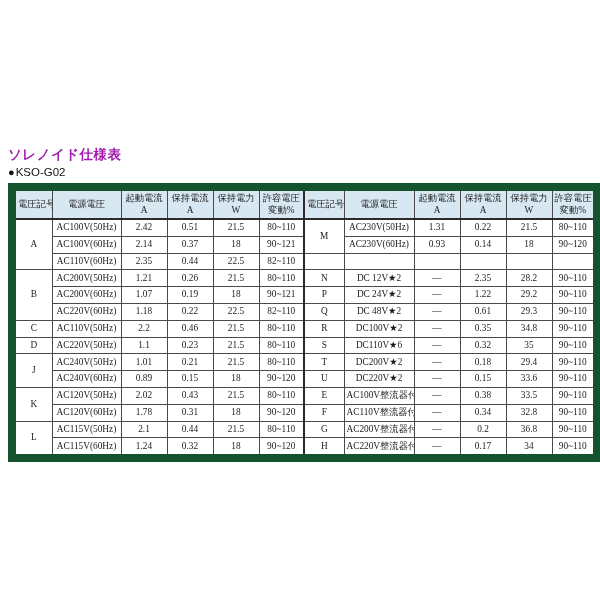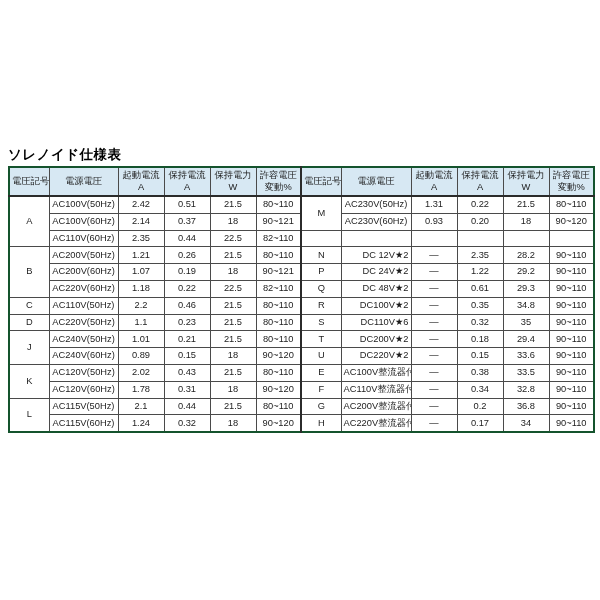--- a/index.html
+++ b/index.html
@@ -2,59 +2,61 @@
 <html><head>
 <meta charset="utf-8">
 <style>
   html,body{margin:0;padding:0;}
   body{
     width:600px;height:600px;background:#ffffff;position:relative;
     font-family:"Liberation Sans", sans-serif;color:#1c1c1c;
   }
   .sheet{position:absolute;left:8px;top:146px;width:585px;}
   .doc-title{
-    font-size:13.5px;font-weight:bold;color:#000000;margin:0 0 2px 0;
+    font-size:13.5px;font-weight:bold;color:#a21caf;margin:0 0 2px 0;
     letter-spacing:0.5px;
     font-family:Liberation Serif, serif;
   }
   .model-line{font-size:11.5px;color:#111;margin:0 0 5px 0;}
   .model-line .bullet{font-size:11px;margin-right:1px;}
   table.spec{
     border-collapse:collapse;table-layout:fixed;width:585px;
-    border:2px solid #14532d;
+    border:8px solid #14532d;
+    font-family:Liberation Serif, serif;
   }
   table.spec th, table.spec td{
     border:1px solid #4a4a4a;
     padding:0 2px;
     font-size:9.3px;
     text-align:center;
     overflow:hidden;white-space:nowrap;
     color:#1c1c1c;
   }
   table.spec thead th{
     background:#d7e8f3;
     height:27px;
     font-weight:normal;
     line-height:1.2;
     border-bottom:2px solid #2b2b2b;
   }
   table.spec tbody td{height:15.8px;background:#ffffff;line-height:1;}
   td.voltage{text-align:left;}
-  td.voltage.c{text-align:right;}
+  td.voltage.c{text-align:center;}
   
   td.rl{border-top-color:#a9a9a9;margin-left:12px;}
   
   .div-l{border-left:2px solid #2b2b2b !important;}
   th.hsym, td.sym{font-size:9.3px;}
 </style>
 </head>
 <body>
 
 <div class="sheet">
   <p class="doc-title">ソレノイド仕様表</p>
+  <p class="model-line"><span class="bullet">●</span><span>KSO-G02</span></p>
 
   <table class="spec">
     <colgroup>
       <col style="width:40px">
         <col style="width:69px">
         <col style="width:46px">
       <col style="width:46px">
         <col style="width:46px">
         <col style="width:45px">
       <col style="width:40px">
@@ -128,21 +130,21 @@
           <td>80~110</td>
         </tr>
         <tr>
           <td class="voltage rl">AC100V(60Hz)</td>
           <td class="rl">2.14</td>
           <td class="rl">0.37</td>
           <td class="rl">18</td>
           <td class="rl">90~121</td>
           <td class="voltage rl">AC230V(60Hz)</td>
           <td class="rl">0.93</td>
-          <td class="rl">0.20</td>
+          <td class="rl">0.14</td>
           <td class="rl">18</td>
           <td class="rl">90~120</td>
         </tr>
         <tr>
           <td class="voltage rl">AC110V(60Hz)</td>
           <td class="rl">2.35</td>
           <td class="rl">0.44</td>
           <td class="rl">22.5</td>
           <td class="rl">82~110</td>
           <td class="sym div-l" rowspan="1"></td>

